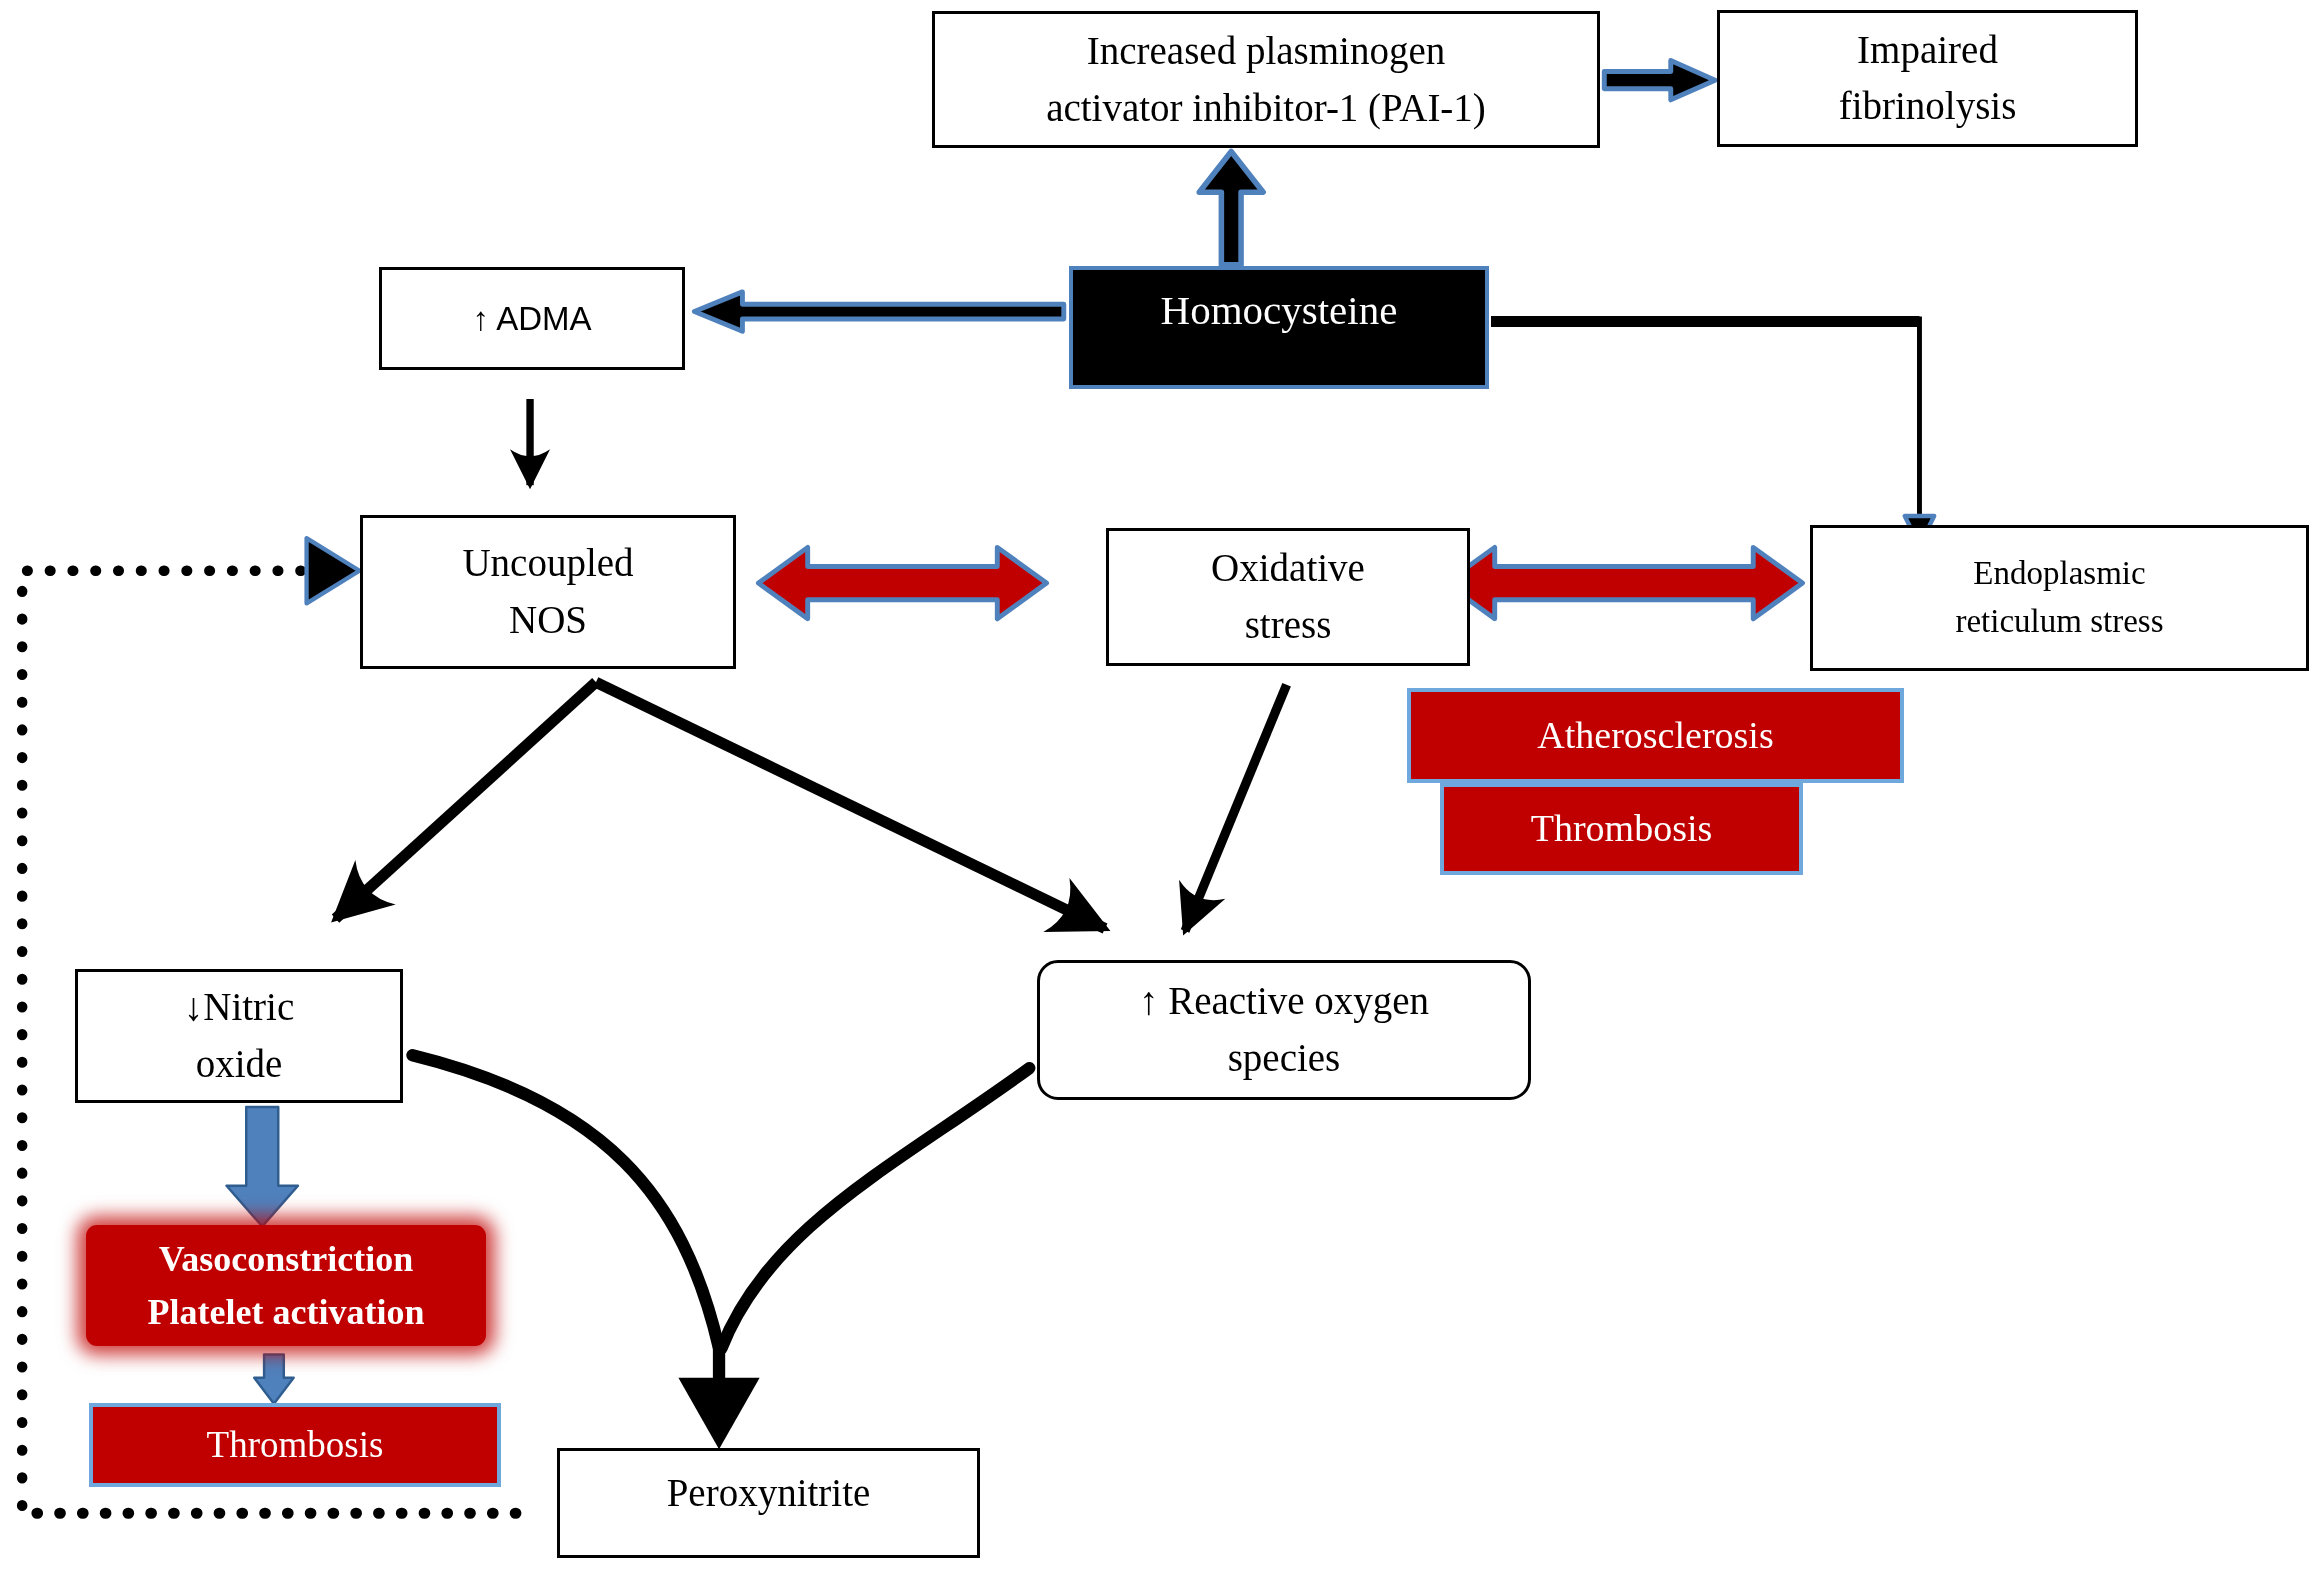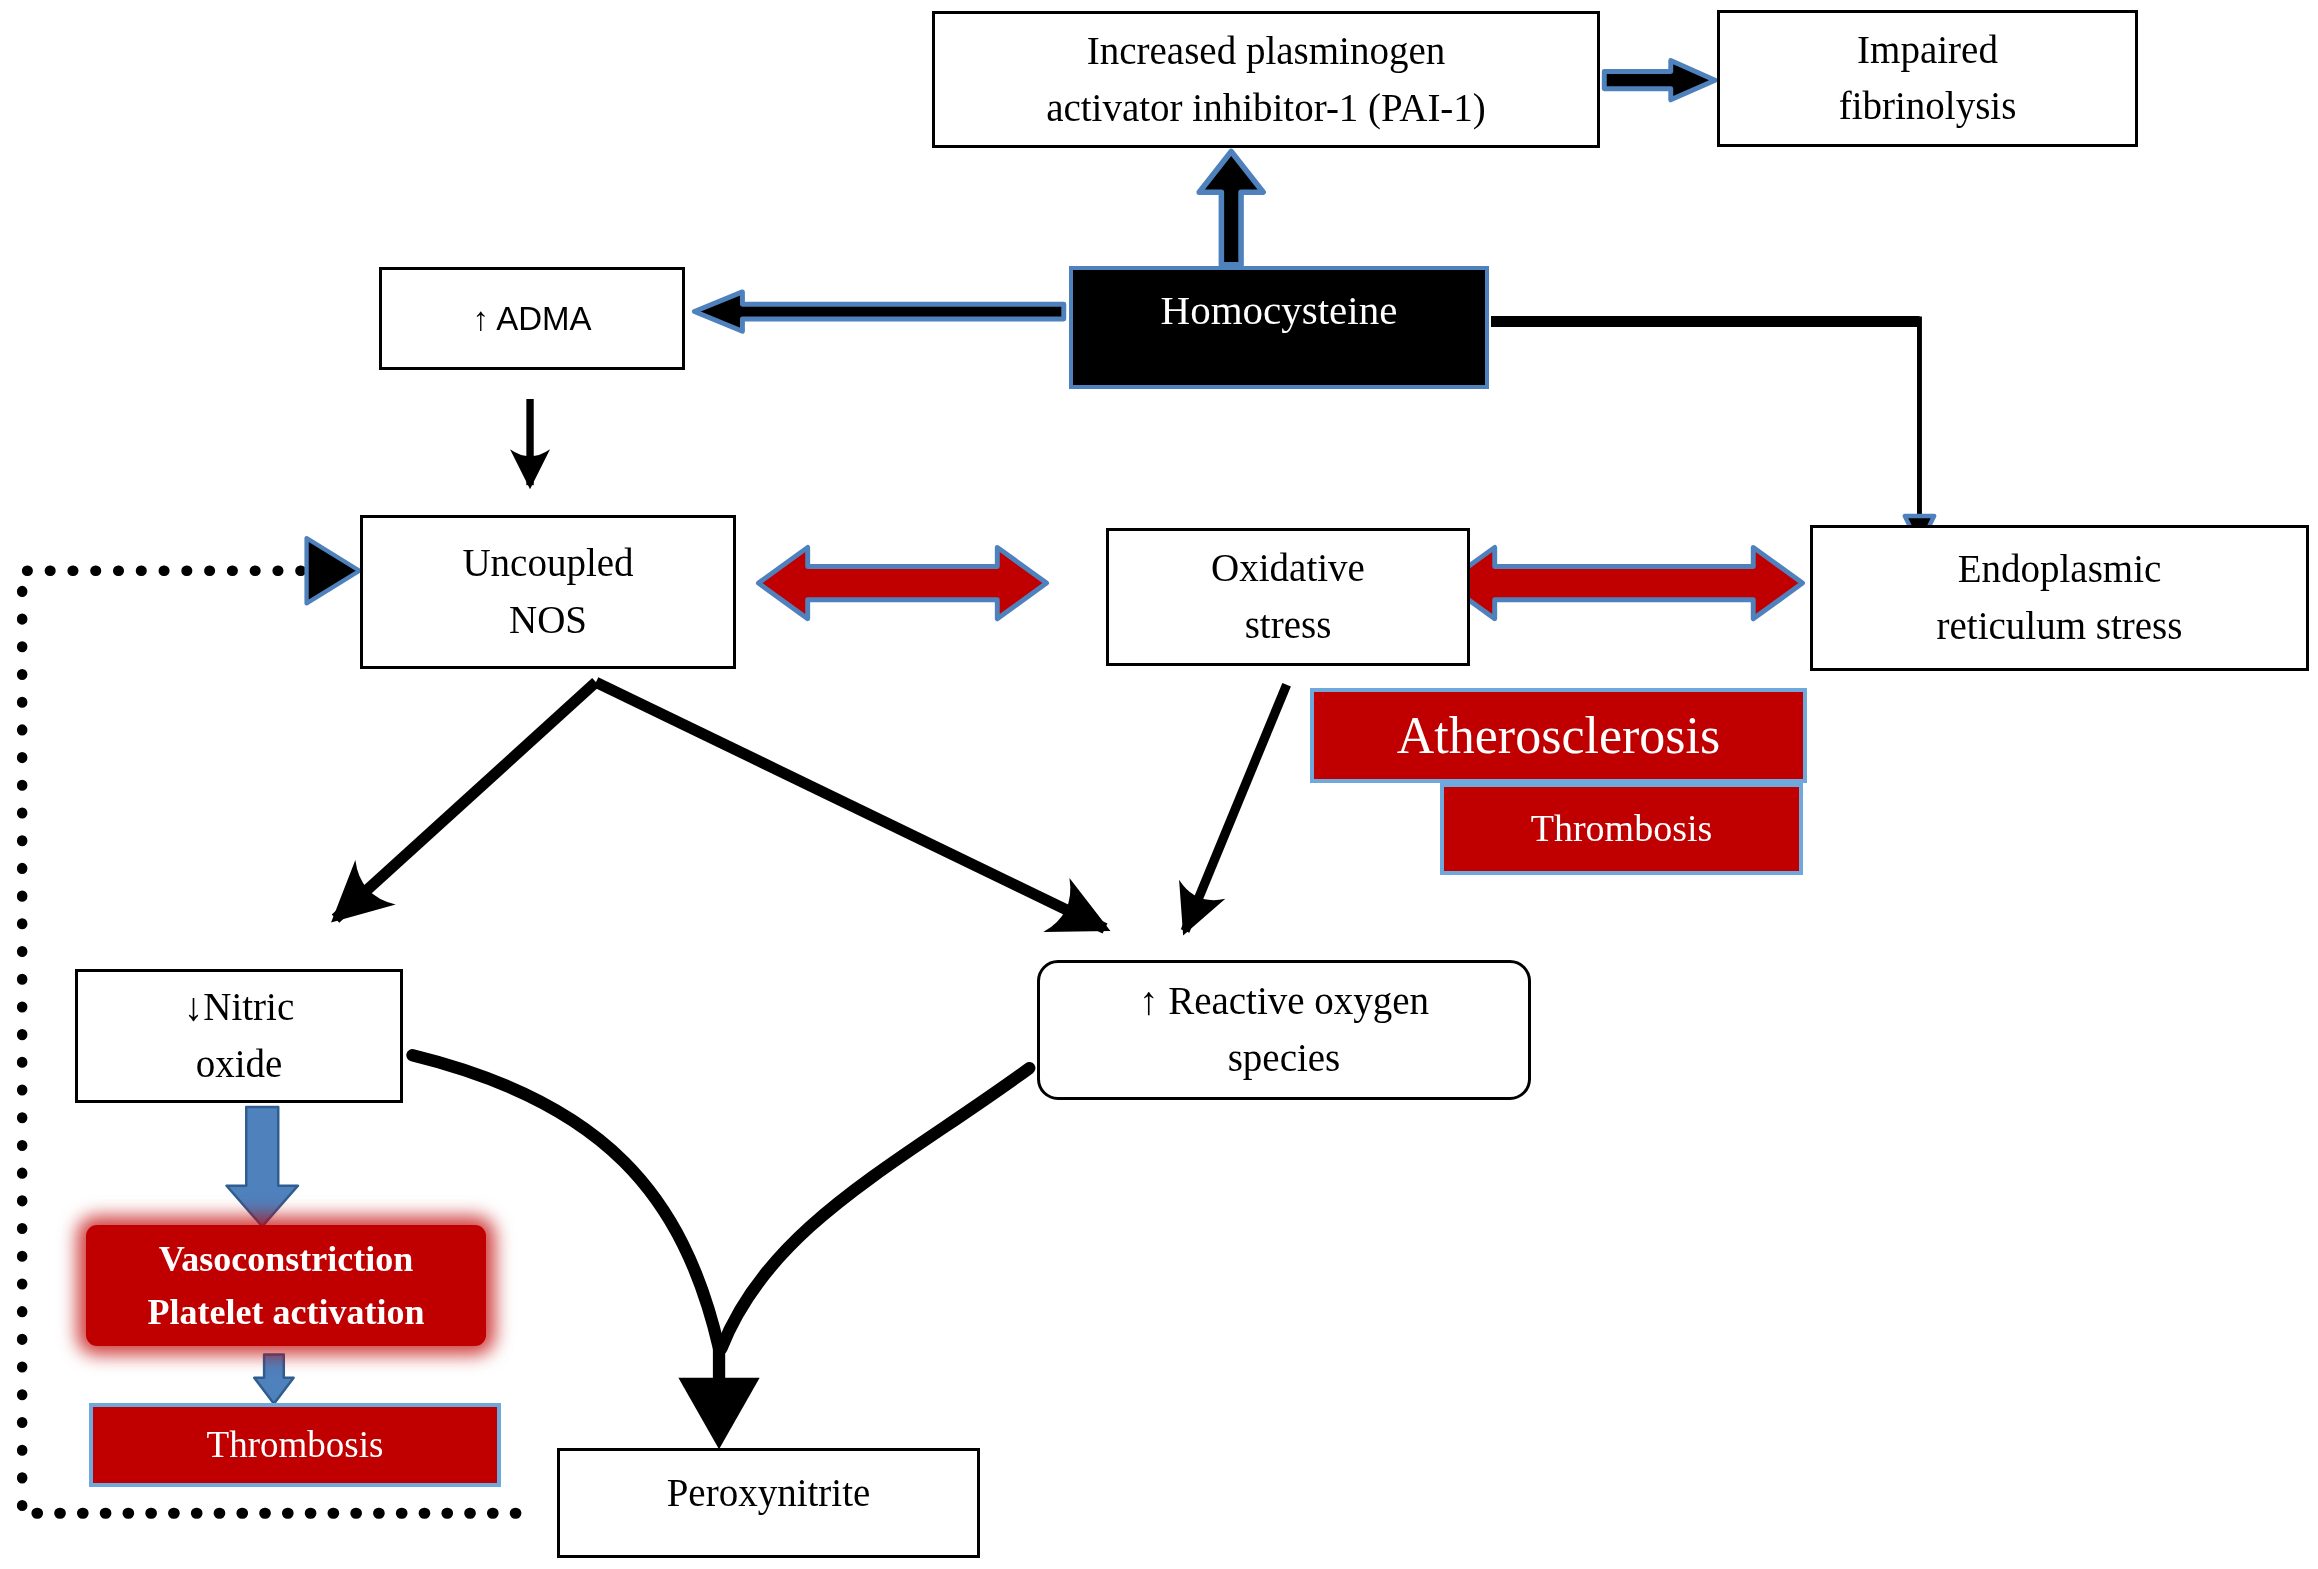--- a/index.html
+++ b/index.html
@@ -102,24 +102,24 @@
   <div class="box serif black-box" style="left:1069px;top:266px;width:420px;height:123px;font-size:41px;">Homocysteine</div>
 
   <div class="box sans" style="left:379px;top:267px;width:306px;height:103px;font-size:33px;">↑ ADMA</div>
 
   <div class="box serif" style="left:360px;top:515px;width:376px;height:154px;font-size:39px;">Uncoupled
 NOS</div>
 
   <div class="box serif" style="left:1067px;top:528px;width:364px;height:138px;font-size:39px;margin-left:39px;">Oxidative
 stress</div>
 
-  <div class="box serif" style="left:1810px;top:525px;width:499px;height:146px;font-size:39px;">Endoplasmic
+  <div class="box serif" style="left:1810px;top:525px;width:499px;height:146px;font-size:33px;">Endoplasmic
 reticulum stress</div>
 
-  <div class="box serif red-box" style="left:1310px;top:688px;width:497px;height:95px;font-size:52px;">Atherosclerosis</div>
+  <div class="box serif red-box" style="left:1407px;top:688px;width:497px;height:95px;font-size:38px;">Atherosclerosis</div>
 
   <div class="box serif red-box" style="left:1440px;top:783px;width:363px;height:92px;font-size:38px;">Thrombosis</div>
 
   <div class="box serif" style="left:75px;top:969px;width:328px;height:134px;font-size:39px;">↓Nitric
 oxide</div>
 
   <div class="box serif" style="left:1037px;top:960px;width:494px;height:140px;font-size:39px;border-radius:21px;">↑ Reactive oxygen
 species</div>
 
   <div class="box serif glow-box" style="left:86px;top:1225px;width:400px;height:121px;font-size:36px;">Vasoconstriction

